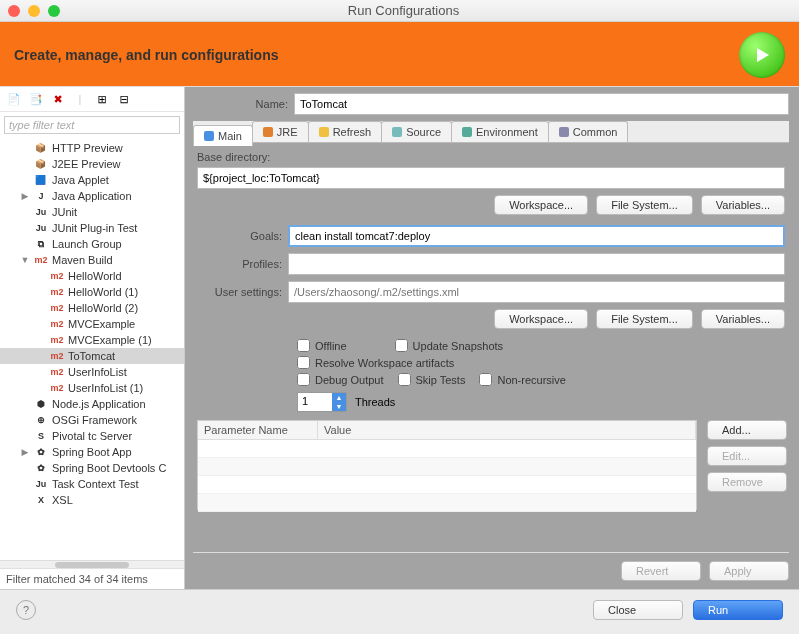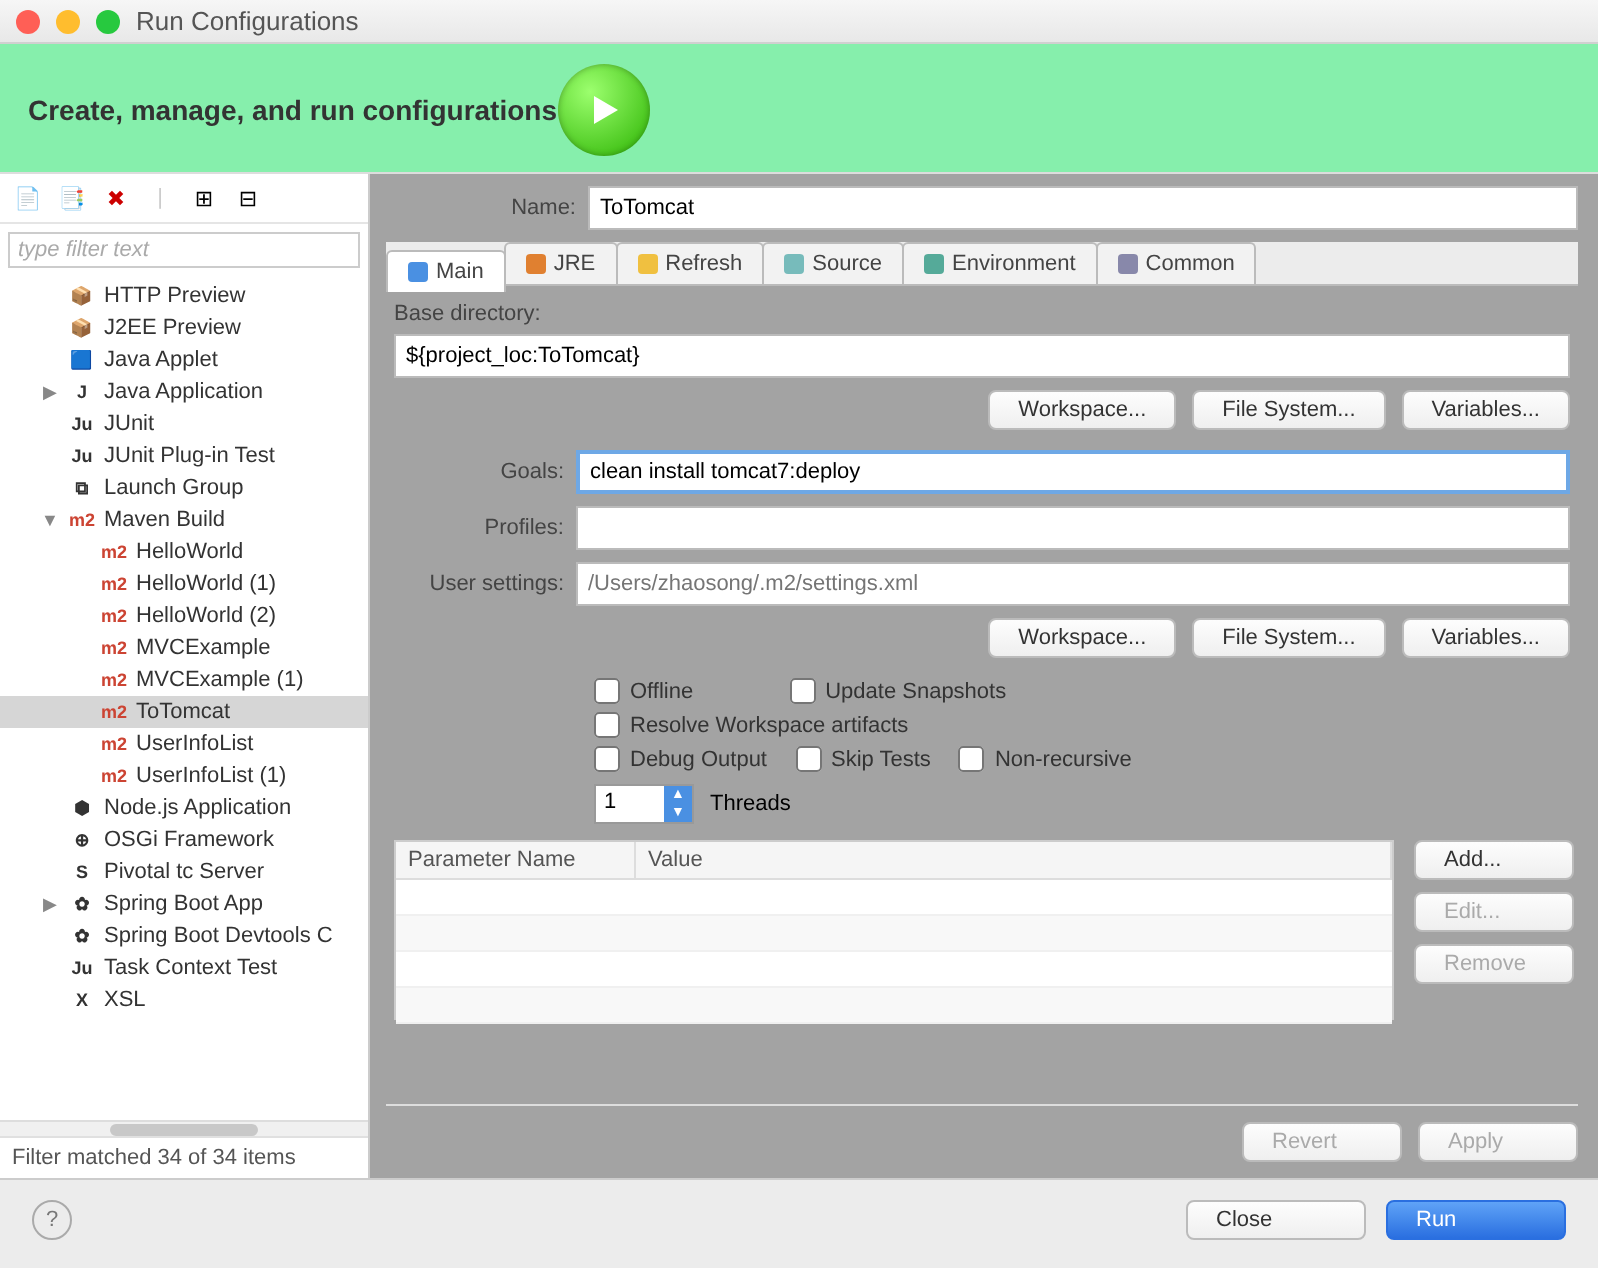--- a/index.html
+++ b/index.html
@@ -1,21 +1,21 @@
 <!DOCTYPE html>
 <html><head>
 <meta charset="utf-8">
 <style>
 * { box-sizing: border-box; margin: 0; padding: 0; font-family: -apple-system, "Helvetica Neue", Arial, sans-serif; font-size: 11px; }
 body { background: #ececec; width: 799px; height: 634px; overflow: hidden; }
 .titlebar { height: 22px; display: flex; align-items: center; padding-left: 8px; background: linear-gradient(#f6f6f6,#e8e8e8); border-bottom: 1px solid #d0d0d0; }
 .tl { width: 12px; height: 12px; border-radius: 50%; margin-right: 8px; }
 .tl.red{background:#ff5f56;} .tl.yellow{background:#ffbd2e;} .tl.green{background:#27c93f;}
-.titlebar .title { flex:1; text-align:left; color:#555; font-size:13px; margin-right:60px; }
-.header { padding: 10px 14px 8px; display:flex; align-items:center; background:#86efac; border-bottom:1px solid #ddd;}
+.titlebar .title { flex:1; text-align:center; color:#555; font-size:13px; margin-right:60px; }
+.header { padding: 10px 14px 8px; display:flex; align-items:center; justify-content:space-between; background:#f97316; border-bottom:1px solid #ddd;}
 .header h1 { font-size:14px; font-weight:bold; color:#333; }
 .run-icon { width:46px; height:46px; border-radius:50%; background:radial-gradient(circle at 35% 30%, #9cff6e, #2ab200); display:flex; align-items:center; justify-content:center; box-shadow:inset 0 0 3px rgba(0,0,0,.3);}
 .run-icon svg { fill:#fff; }
 .body { display:flex; height: 502px; }
 .left { width:185px; border-right:1px solid #ccc; background:#fff; display:flex; flex-direction:column;}
 .toolbar { padding:4px 6px; display:flex; gap:6px; border-bottom:1px solid #e5e5e5;}
 .toolbar span { width:16px; height:16px; display:inline-flex; align-items:center; justify-content:center;}
 .filter { margin:4px; border:1px solid #ccc; padding:2px 4px; color:#aaa; font-style:italic; }
 .tree { flex:1; overflow:auto; padding:2px 0;}
 .tree-item { display:flex; align-items:center; padding:1px 4px 1px 8px; gap:4px; white-space:nowrap; cursor:default; color:#333;}

